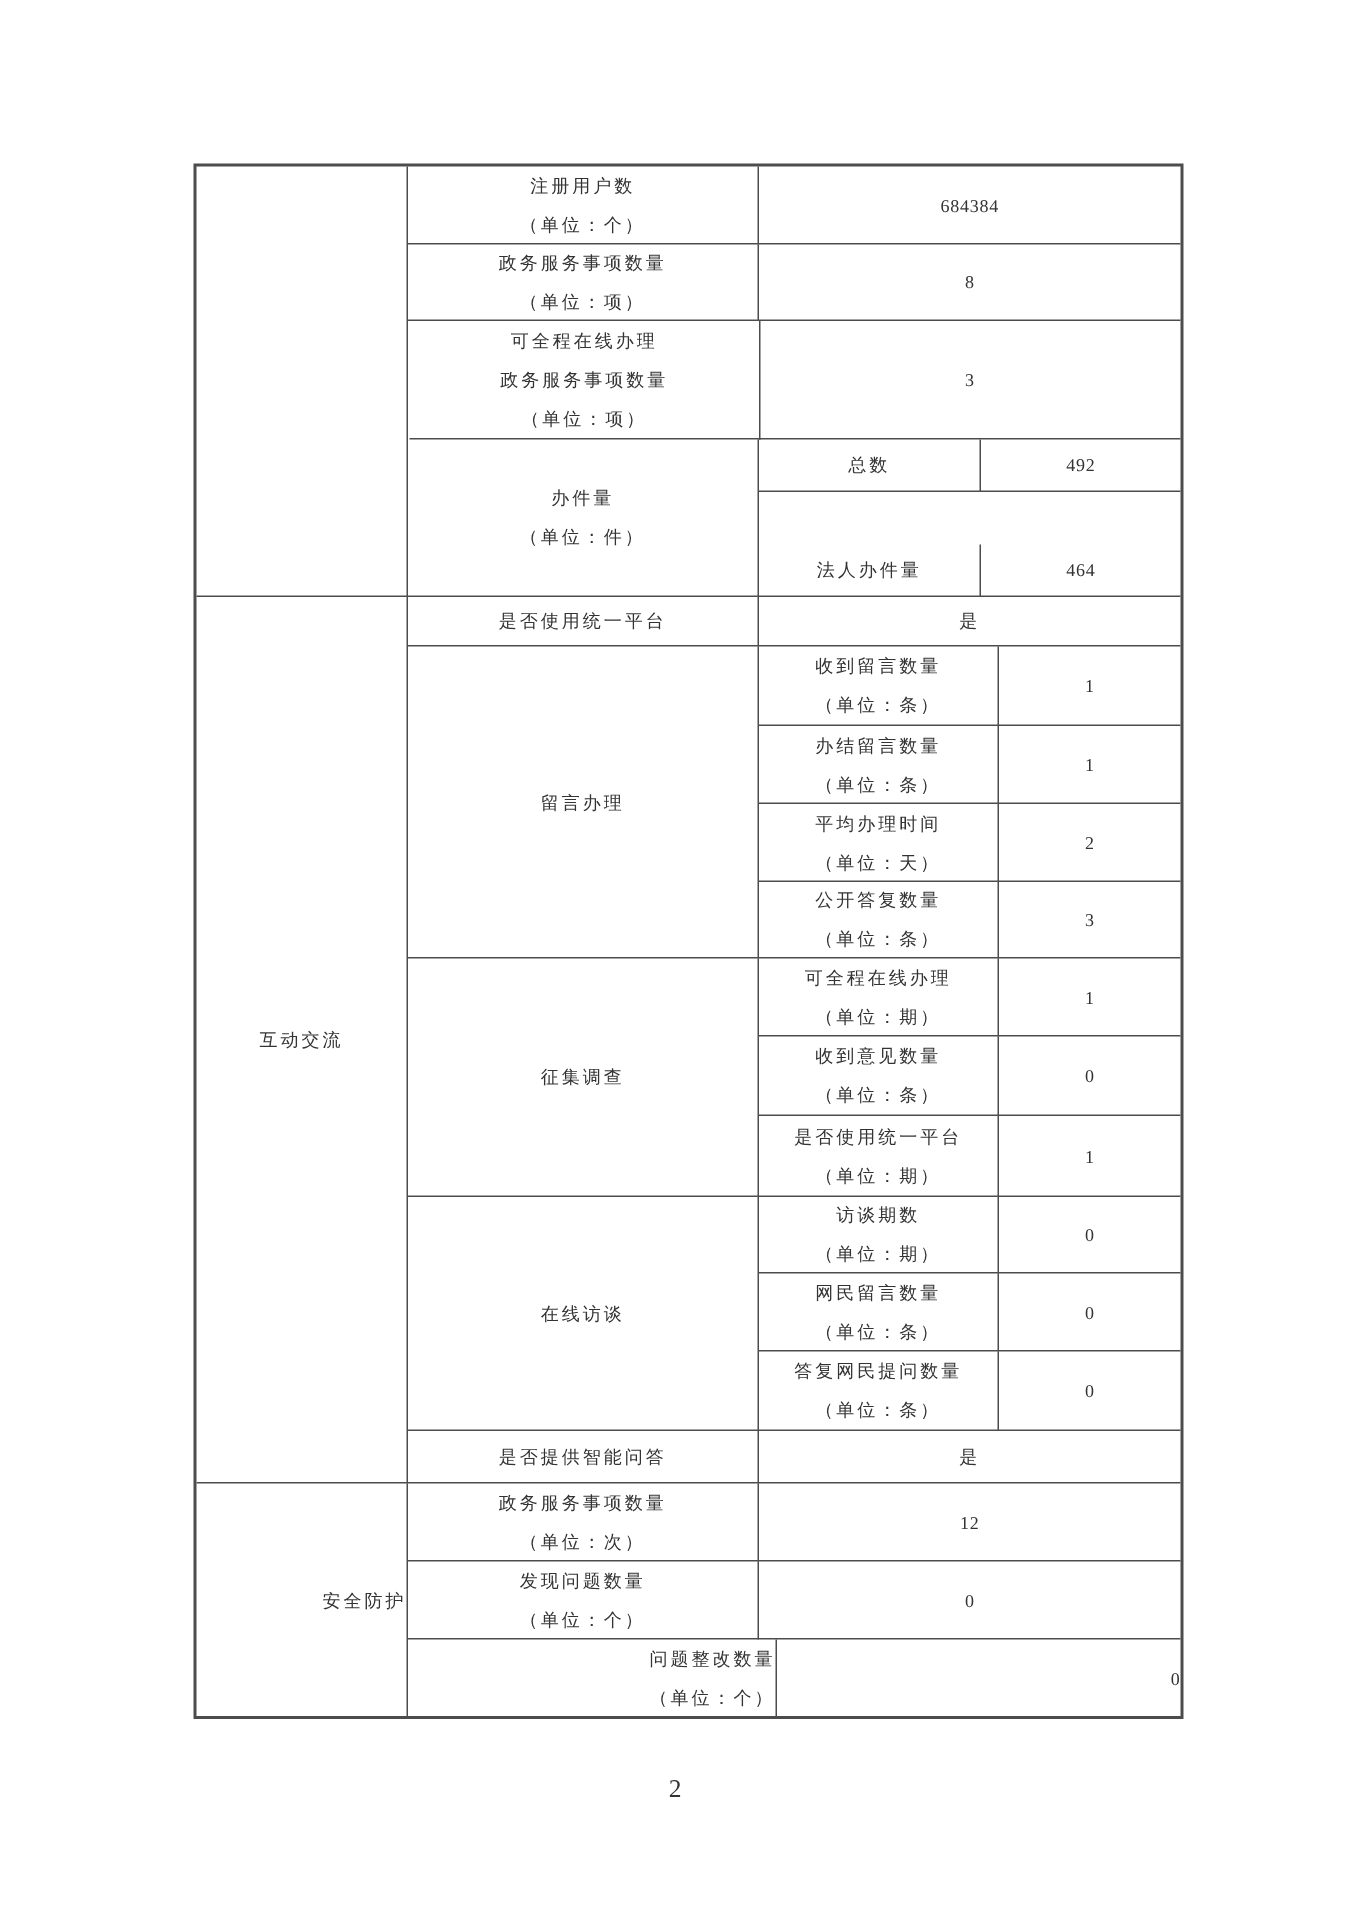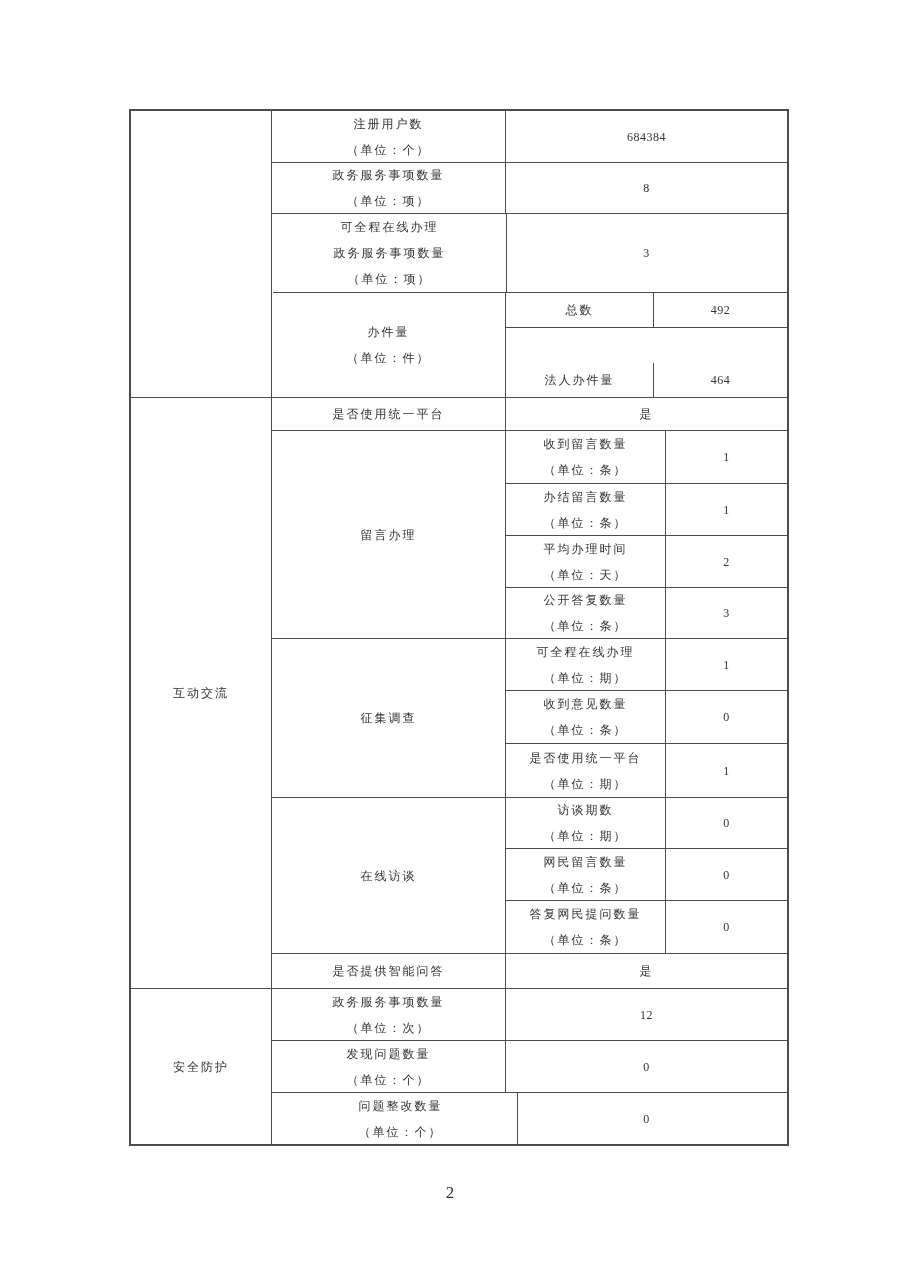--- a/index.html
+++ b/index.html
@@ -32,21 +32,21 @@
     align-items:center;
     justify-content:center;
     text-align:center;
     font-size:12px;
     line-height:26px;
     letter-spacing:2px;
     color:var(--text);
     overflow:hidden;
   }
   .cell.no-r{border-right:none;}
-  .cell.no-b{border-bottom:none;}
+  .cell.no-b{border-bottom:none;align-items:flex-end;}
   .cell span{display:block;}
   .num{font-size:12px;letter-spacing:0.5px;}
   .page-num{
     position:absolute;
     left:0;top:1183px;width:900px;
     text-align:center;
     font-size:17px;
   }
 </style>
 </head>

